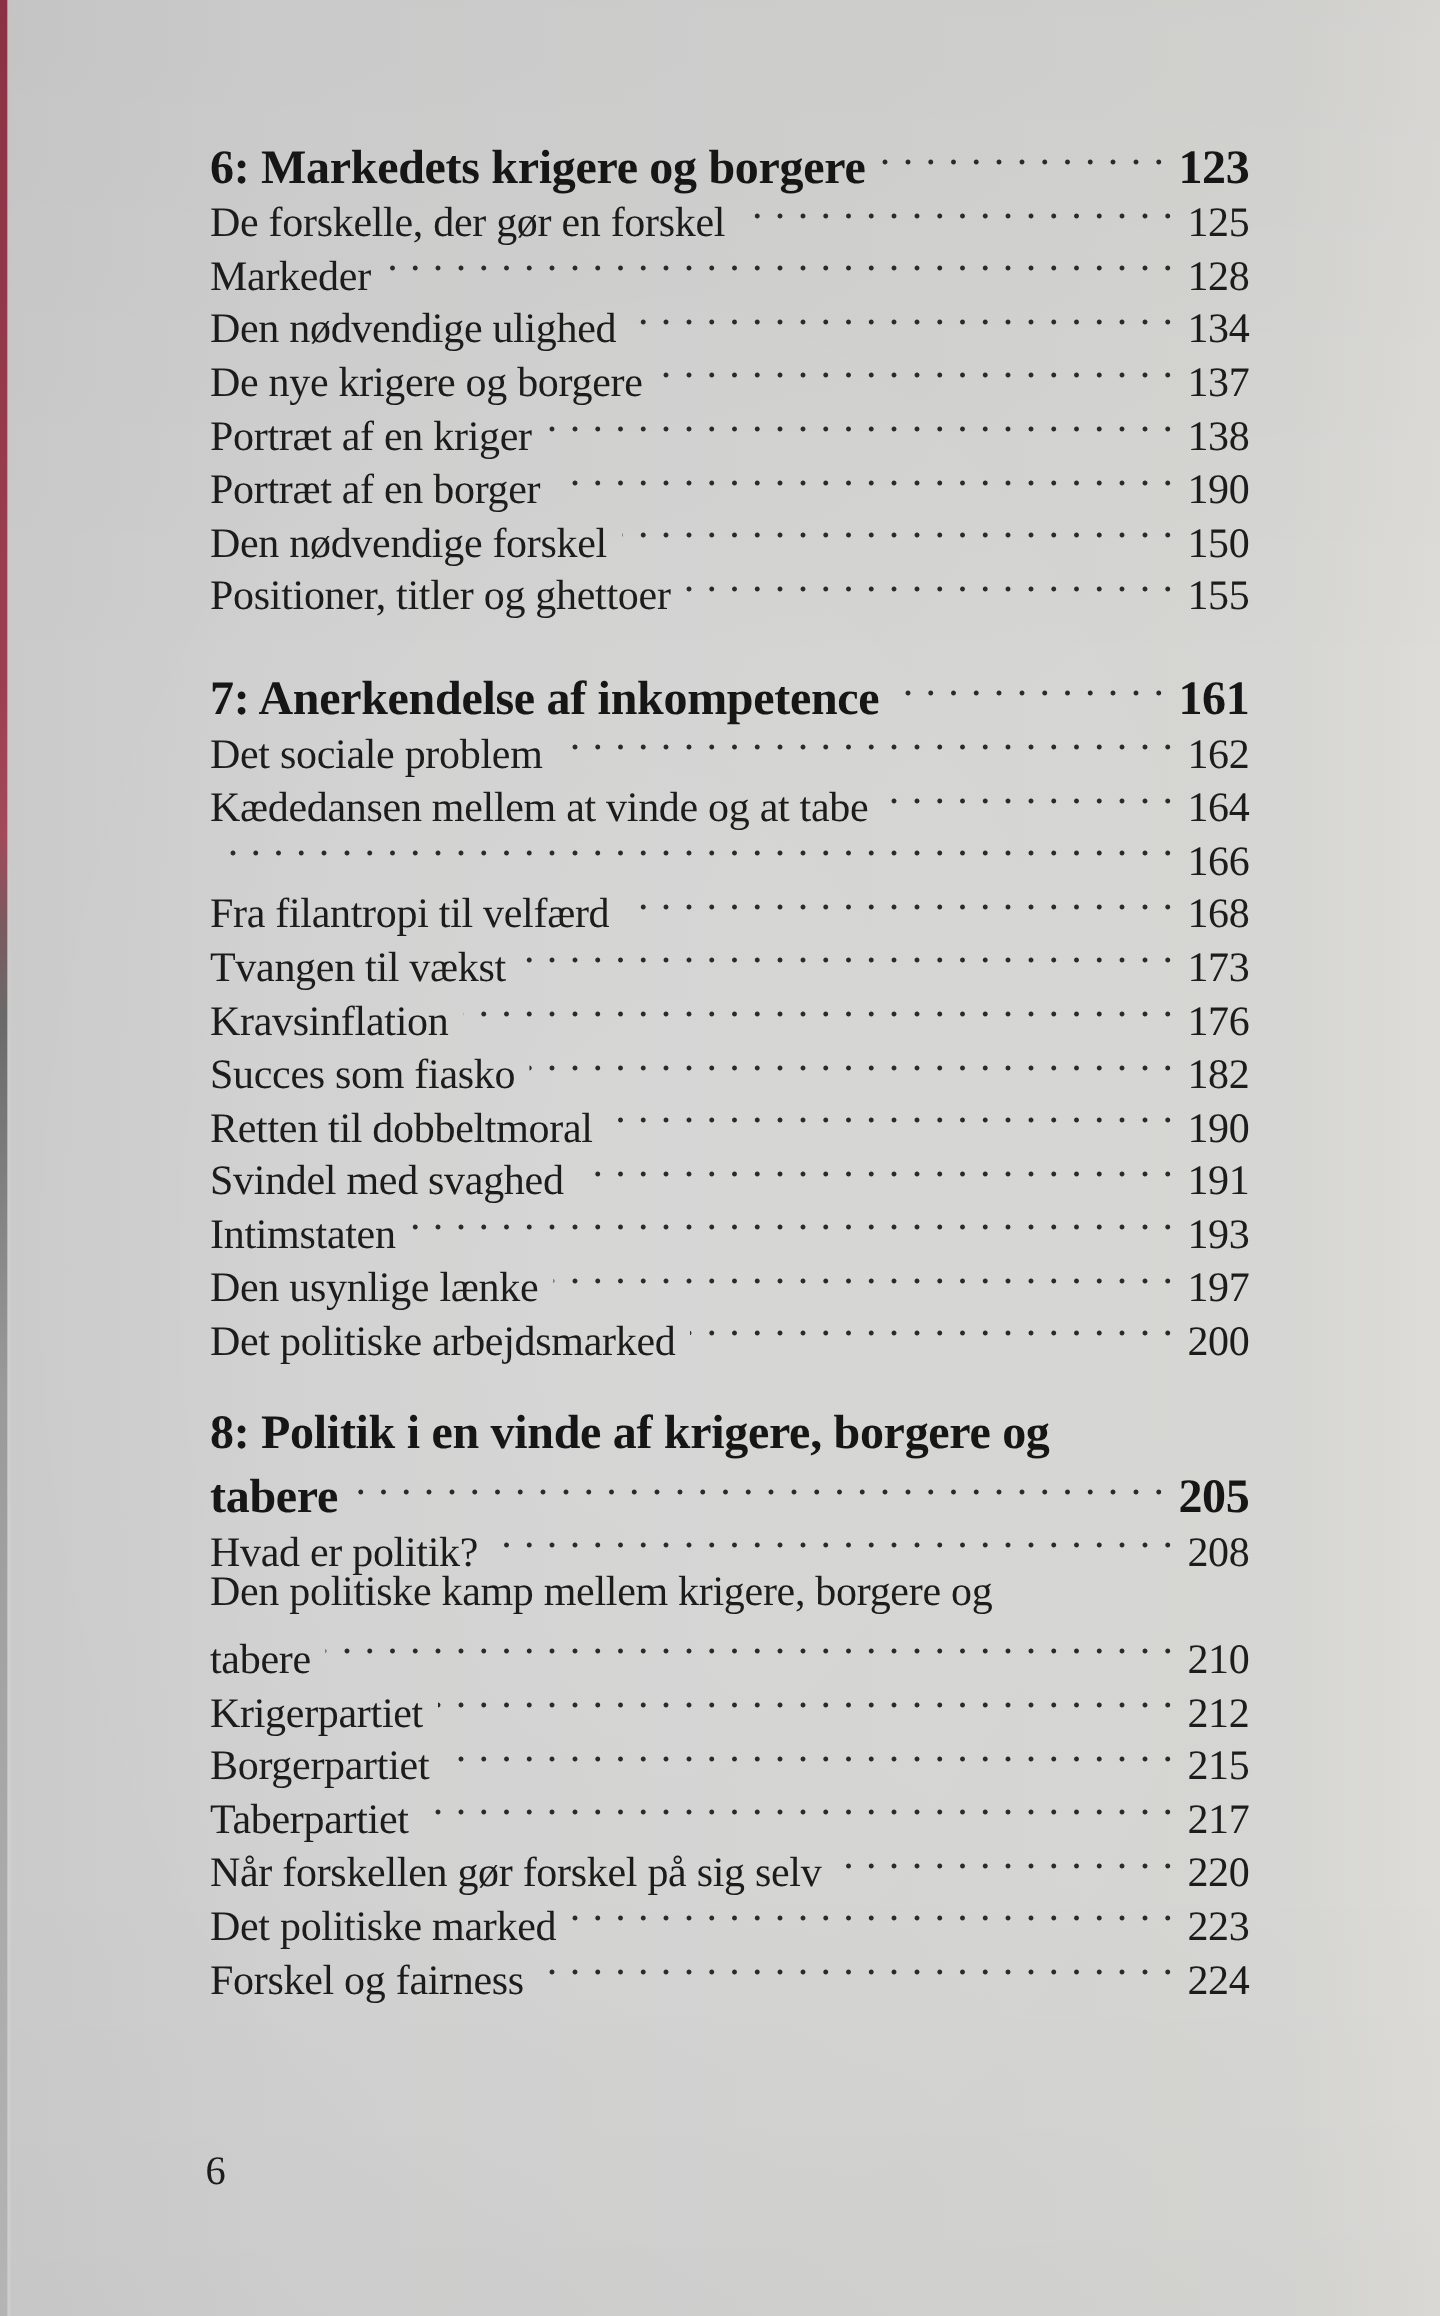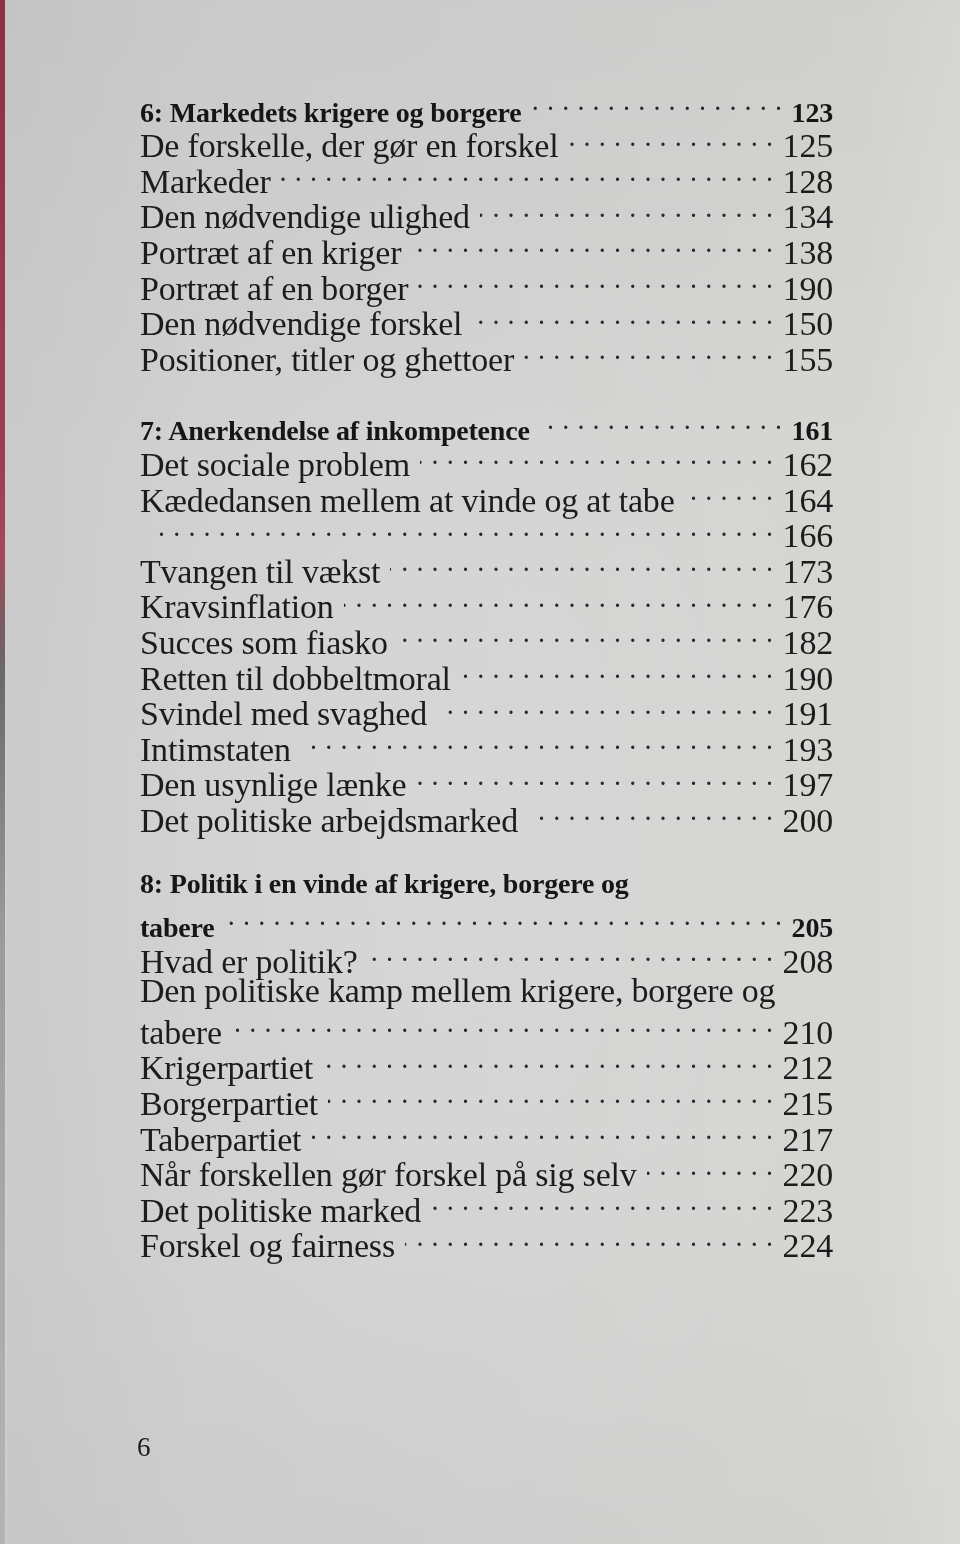--- a/index.html
+++ b/index.html
@@ -46,27 +46,27 @@
       width: 693px;
     }
     .section {
       margin-bottom: 34px;
     }
     .row {
       display: flex;
       align-items: baseline;
       height: 35.6px;
       line-height: 35.6px;
-      font-size: 34px;
+      font-size: 28px;
       white-space: nowrap;
       letter-spacing: -0.2px;
     }
     .row.bold {
       font-weight: bold;
-      font-size: 28px;
+      font-size: 32px;
       color: #161616;
     }
     .row.wrap-first {
       display: block;
     }
     .title {
       flex: 0 0 auto;
     }
     .leader {
       flex: 1 1 auto;
@@ -123,20 +123,25 @@
       <span class="title">Markeder</span>
       <span class="leader"></span>
       <span class="page">128</span>
     </div>
     <div class="row">
       <span class="title">Den nødvendige ulighed</span>
       <span class="leader"></span>
       <span class="page">134</span>
     </div>
     <div class="row">
+      <span class="title">De nye krigere og borgere</span>
+      <span class="leader"></span>
+      <span class="page">137</span>
+    </div>
+    <div class="row">
       <span class="title">Portræt af en kriger</span>
       <span class="leader"></span>
       <span class="page">138</span>
     </div>
     <div class="row">
       <span class="title">Portræt af en borger</span>
       <span class="leader"></span>
       <span class="page">190</span>
     </div>
     <div class="row">
@@ -165,20 +170,25 @@
     <div class="row">
       <span class="title">Kædedansen mellem at vinde og at tabe</span>
       <span class="leader"></span>
       <span class="page">164</span>
     </div>
     <div class="row">
       <span class="leader"></span>
       <span class="page">166</span>
     </div>
     <div class="row">
+      <span class="title">Fra filantropi til velfærd</span>
+      <span class="leader"></span>
+      <span class="page">168</span>
+    </div>
+    <div class="row">
       <span class="title">Tvangen til vækst</span>
       <span class="leader"></span>
       <span class="page">173</span>
     </div>
     <div class="row">
       <span class="title">Kravsinflation</span>
       <span class="leader"></span>
       <span class="page">176</span>
     </div>
     <div class="row">

